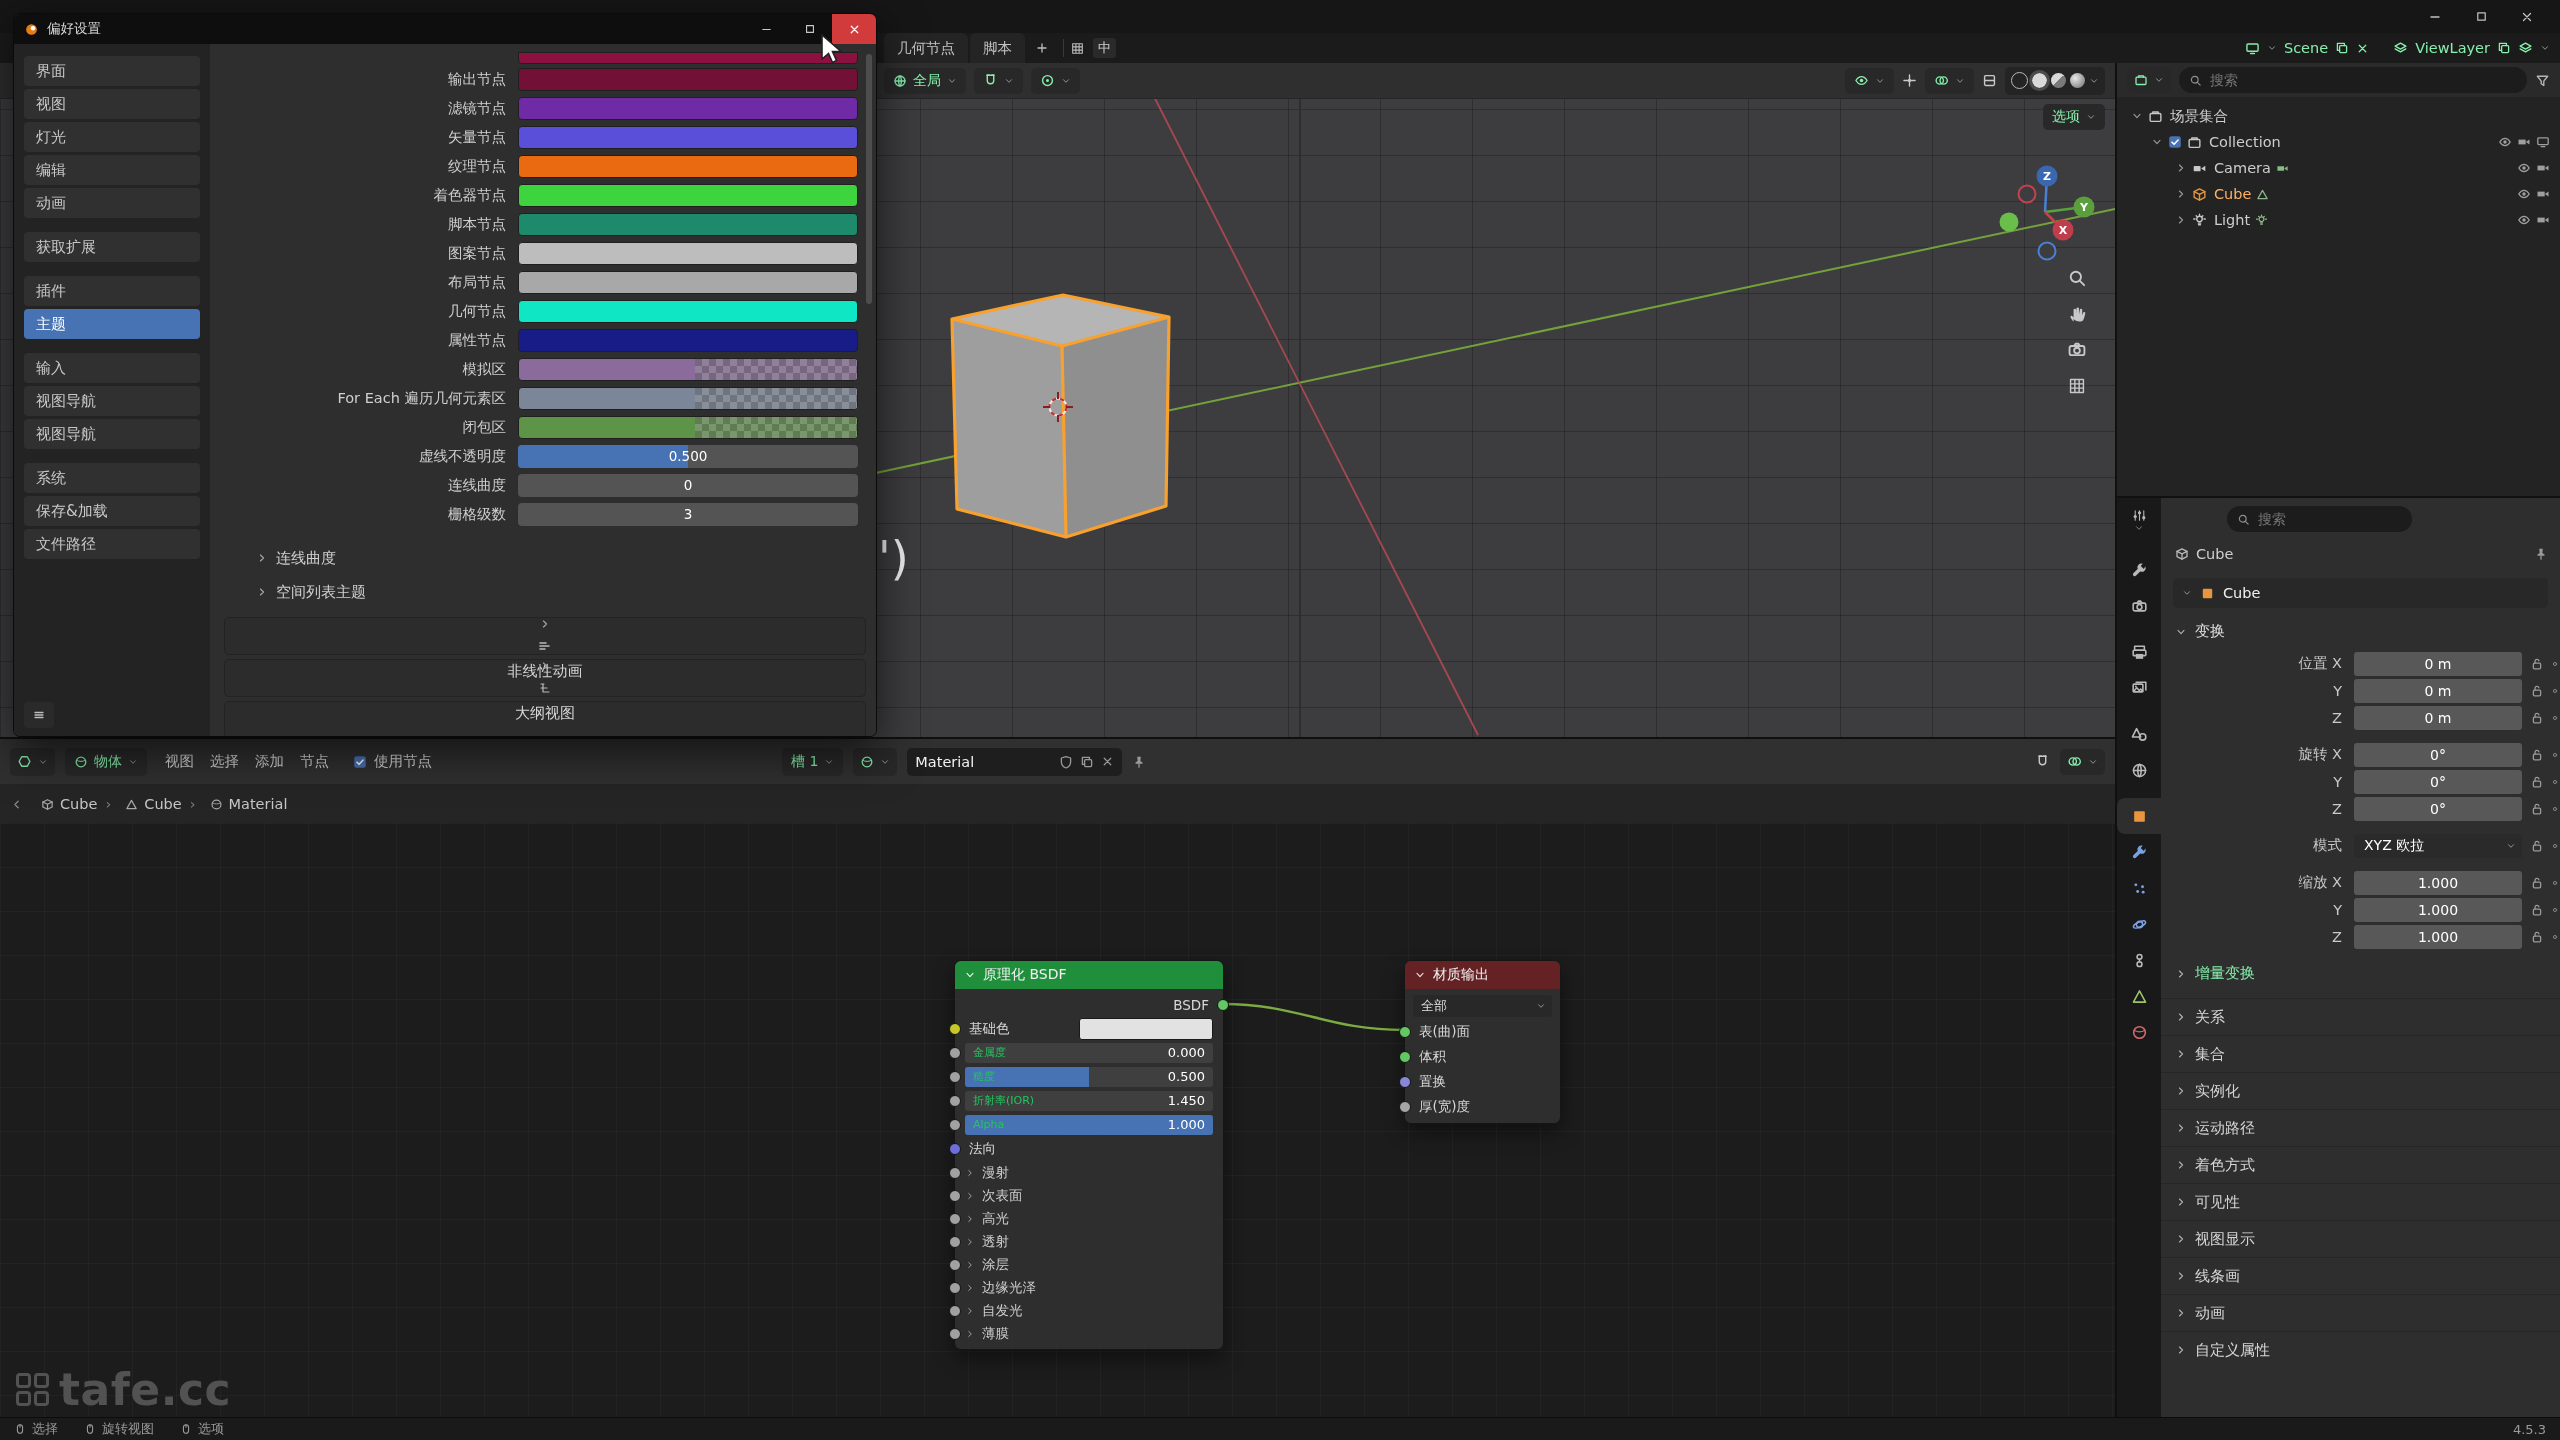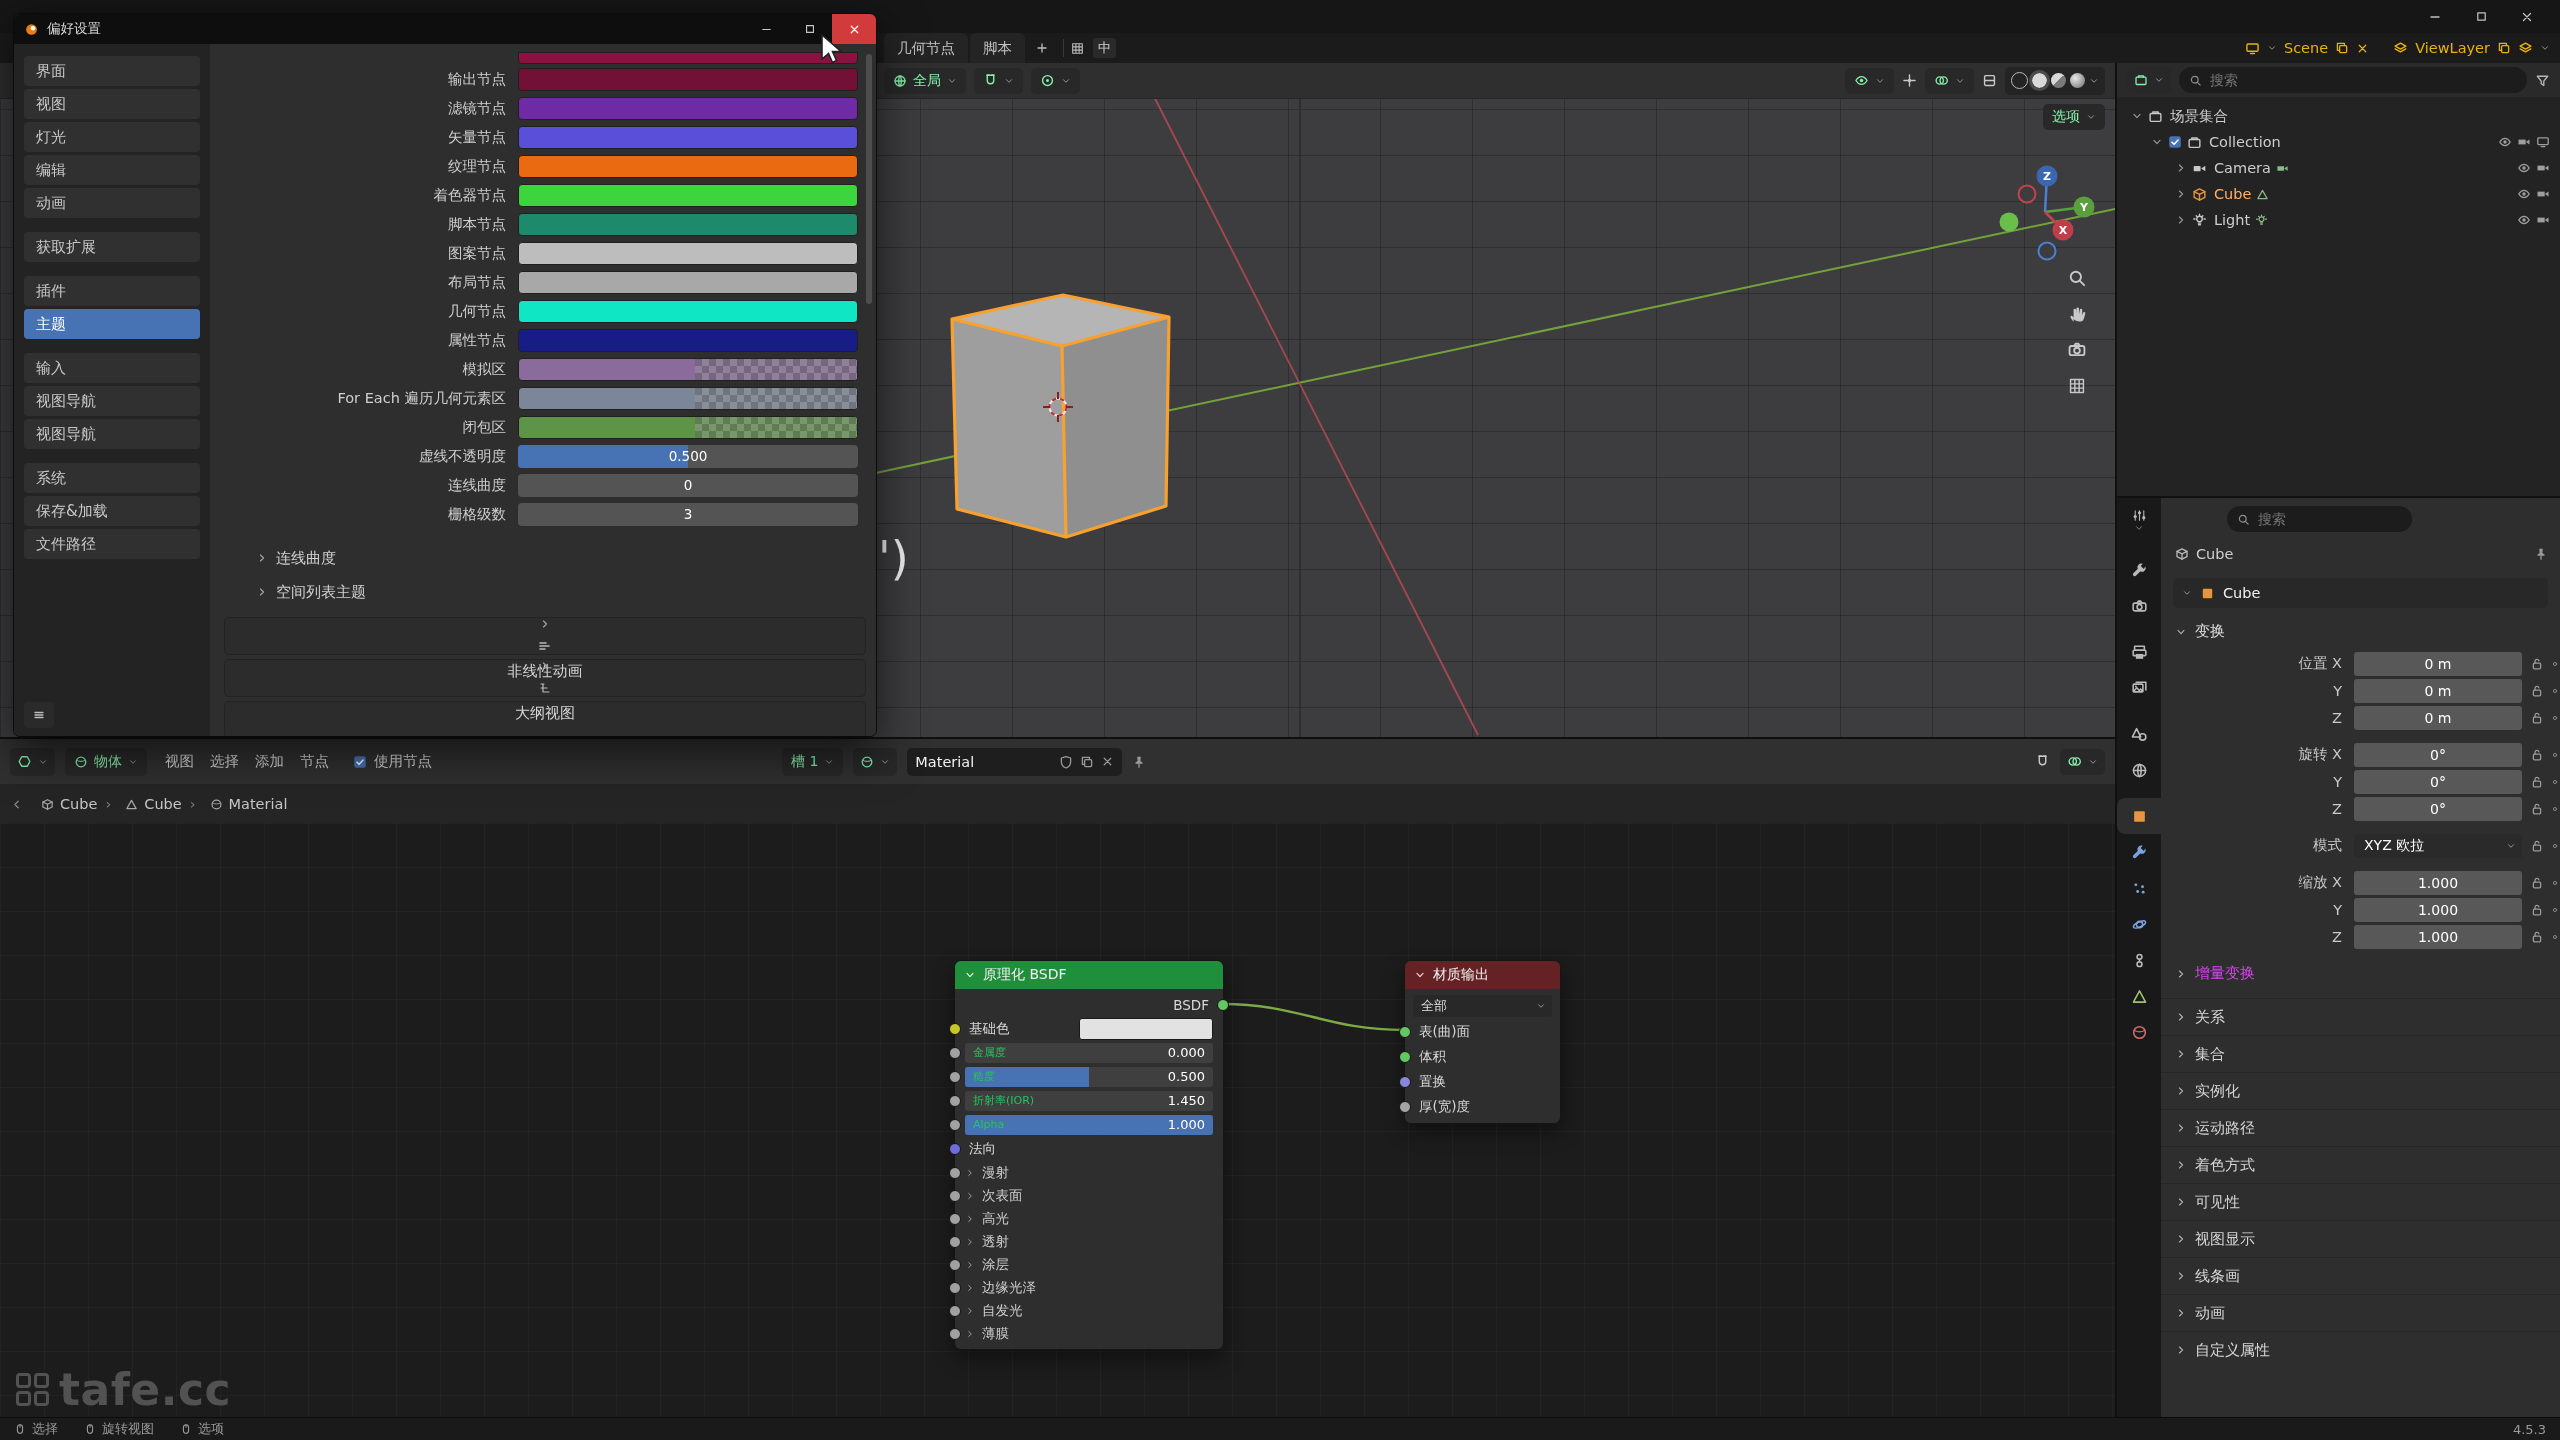--- a/index.html
+++ b/index.html
@@ -12,21 +12,21 @@
   .i14{width:14px;height:14px}.i15{width:15px;height:15px}.i17{width:17px;height:17px}.i20{width:20px;height:20px}
   .pill{display:inline-flex;align-items:center;gap:6px;background:#282828;border-radius:5px;height:28px;padding:0 9px;color:#86efac;}
   .row{display:flex;align-items:center;}
 
   
   #osbar{left:0;top:0;width:2560px;height:33px;background:#161616;}
   #osbar .winbtns{position:absolute;right:10px;top:0;height:33px;display:flex;}
   #osbar .wb{width:46px;height:33px;display:flex;align-items:center;justify-content:center;color:#c2c2c2;}
   #topbar{left:0;top:33px;width:2560px;height:30px;background:#1b1b1b;border-bottom:1px solid #0f0f0f;}
   .wstab{height:30px;display:inline-flex;align-items:center;padding:0 13px;color:#c3c3c3;font-size:14.5px;background:#242424;border-radius:6px 6px 0 0;margin-right:2px;}
-  #scene-strip{position:absolute;right:10px;top:0;height:30px;display:flex;align-items:center;gap:7px;color:#eab308;font-size:14.5px;}
+  #scene-strip{position:absolute;right:10px;top:0;height:30px;display:flex;align-items:center;gap:7px;color:#86efac;font-size:14.5px;}
 
   
   #viewport{left:0;top:63px;width:2115px;height:674px;background:#3d3d40;
     background-image:linear-gradient(rgba(20,20,22,.35) 1px,transparent 1px),linear-gradient(90deg,rgba(20,20,22,.35) 1px,transparent 1px);
     background-size:92px 46px;}
   #vp-header{position:absolute;left:0;top:0;width:100%;height:35px;background:#2f2f2f;border-bottom:1px solid #262626;display:flex;align-items:center;}
   #vp-left{display:flex;align-items:center;gap:8px;margin-left:884px;}
   #vp-right{margin-left:auto;display:flex;align-items:center;gap:8px;margin-right:10px;color:#c9c9c9;}
   .shadegrp{display:flex;align-items:center;gap:4px;background:#242424;border-radius:5px;padding:2px 6px;height:24px;}
   .sball{width:15px;height:15px;border-radius:50%;}
@@ -983,21 +983,21 @@
               </svg>
             </span>
           </div>
         </div>
       <div class="row abs" style="left:14px;top:466px;gap:8px;">
         <span class="ic i12" style="color:#b0b0b0;">
             <svg viewBox="0 0 14 14" fill="none" stroke="currentColor" stroke-width="1.3" stroke-linecap="round" stroke-linejoin="round">
               <path d="M5.2 3.5 8.8 7l-3.6 3.5"></path>
             </svg>
           </span>
-        <span style="font-size:15px;color:#d946ef;">增量变换</span>
+        <span style="font-size:15px;color:#86efac;">增量变换</span>
       </div>
       <div class="abs" style="left:0;top:500px;right:0;">
 
           <div class="ppanel">
             <span class="ic i12" style="color:#b0b0b0;">
               <svg viewBox="0 0 14 14" fill="none" stroke="currentColor" stroke-width="1.3" stroke-linecap="round" stroke-linejoin="round">
                 <path d="M5.2 3.5 8.8 7l-3.6 3.5"></path>
               </svg>
             </span>
             <span>关系</span>

